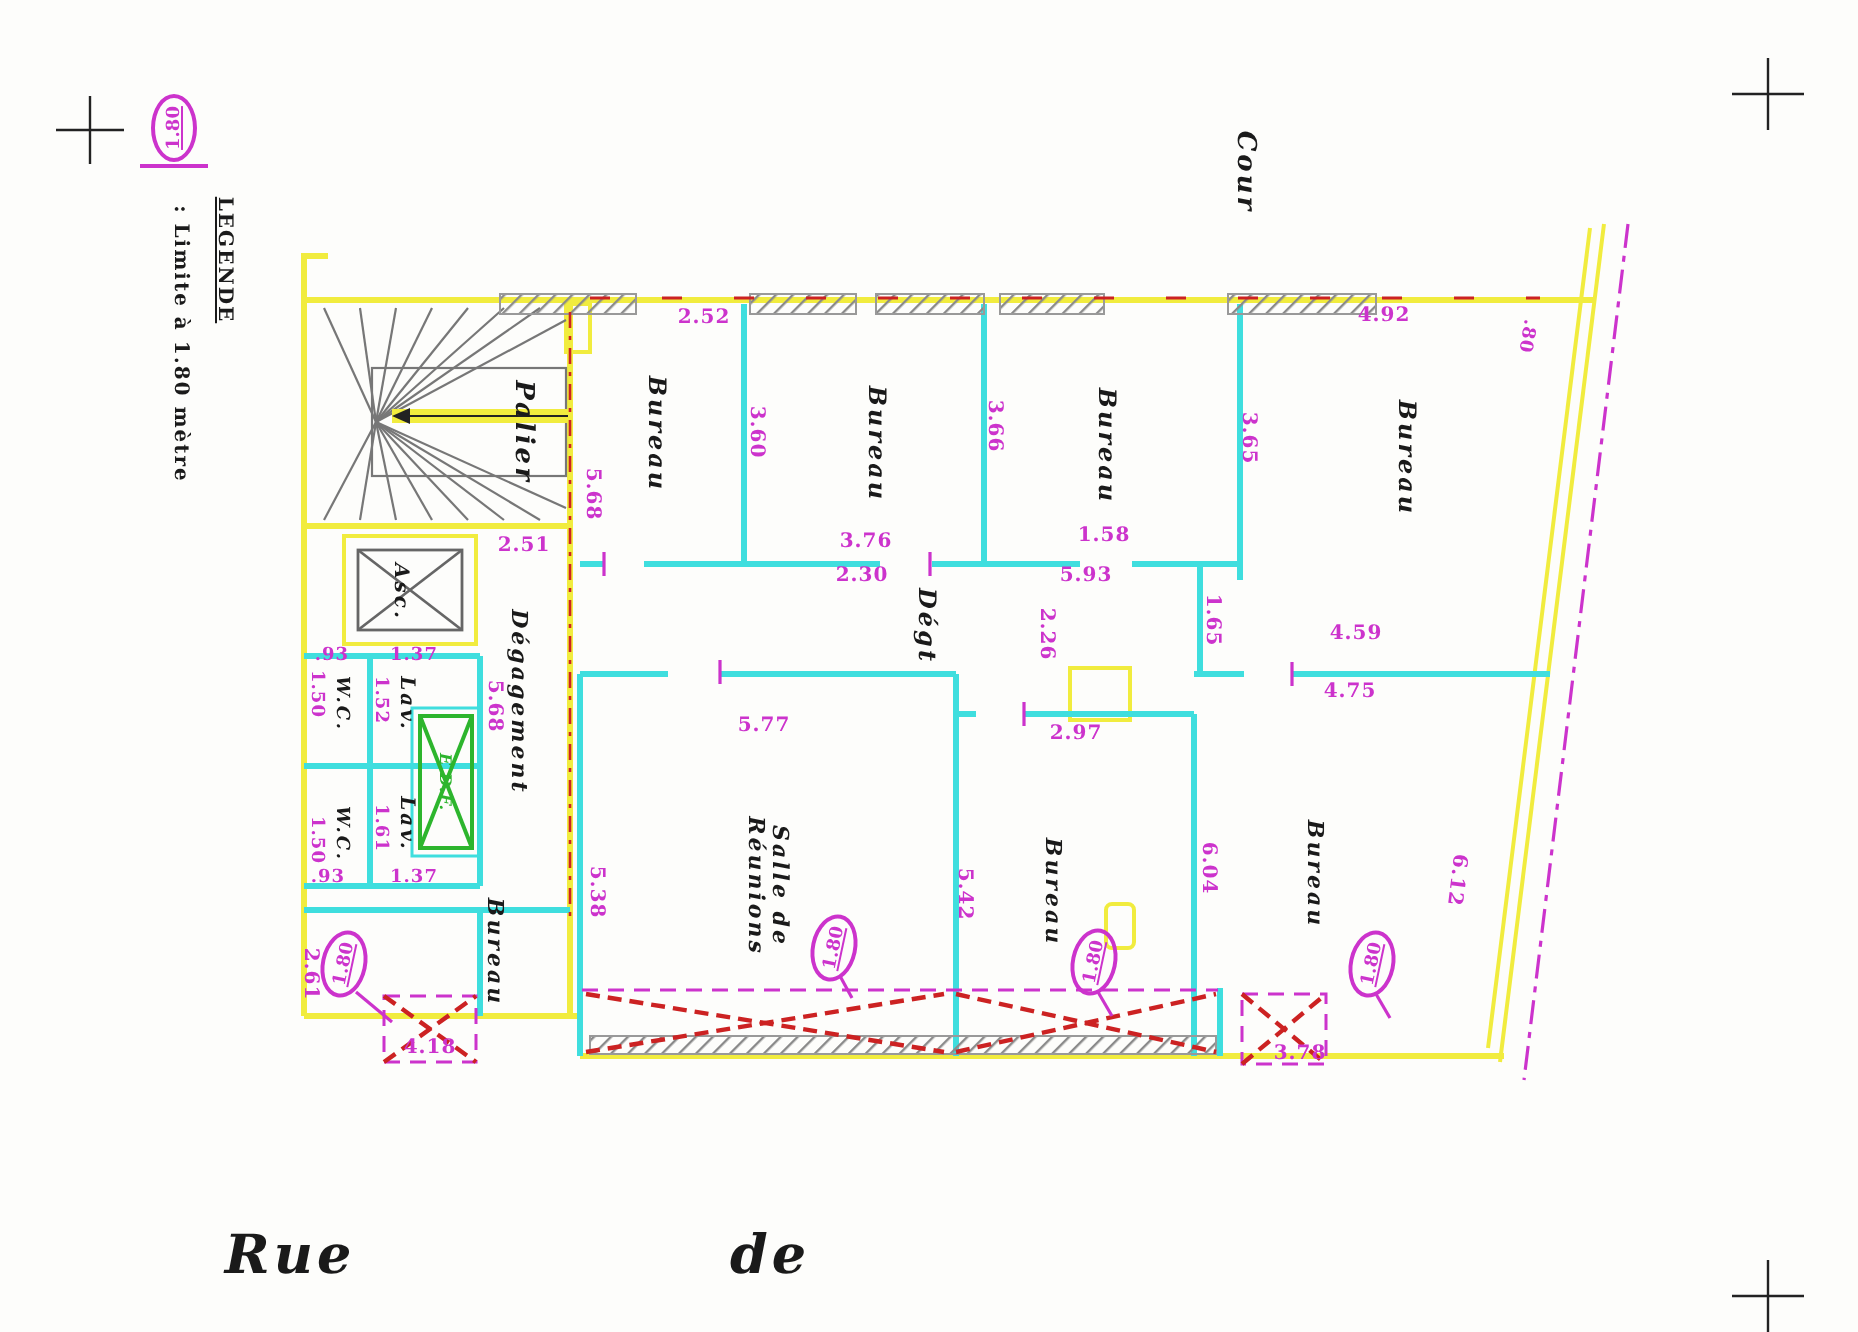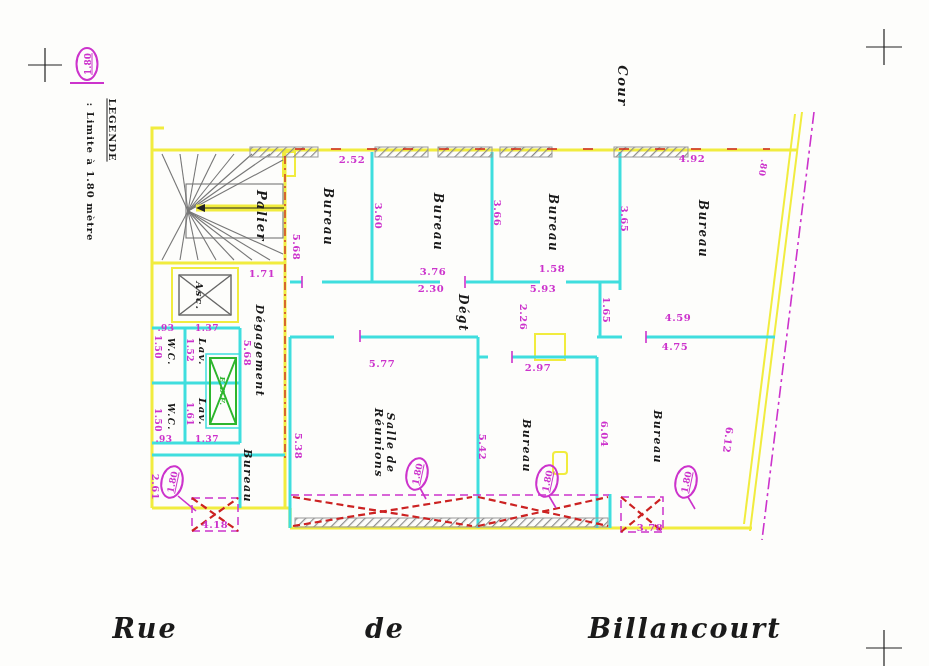--- a/index.html
+++ b/index.html
@@ -195,21 +195,20 @@
   </svg>
 
   <div class="badge up" style="left:87px;top:64px">1.80</div>
   <div class="underbar" style="left:70px;top:82px"></div>
   <div class="legend-txt legend-title" style="left:112px;top:130px">LEGENDE</div>
   <div class="legend-txt" style="left:90px;top:172px">:  Limite à 1.80 mètre</div>
 
   <div class="lbl" style="left:622px;top:86px;font-size:13px">Cour</div>
   <div class="street" style="left:145px;top:628px">Rue</div>
   <div class="street" style="left:385px;top:628px">de</div>
-  <div class="street" style="left:685px;top:628px">Billancourt</div>
 
   <div class="lbl" style="left:261px;top:216px;font-size:13px">Palier</div>
   <div class="lbl" style="left:199px;top:296px;font-size:10px">Asc.</div>
   <div class="lbl" style="left:259px;top:351px;font-size:11px">Dégagement</div>
   <div class="lbl" style="left:170px;top:352px;font-size:9px">W.C.</div>
   <div class="lbl" style="left:202px;top:352px;font-size:10px">Lav.</div>
   <div class="lbl" style="left:223px;top:391px;font-size:8px;color:var(--green);letter-spacing:0.5px">E.D.F.</div>
   <div class="lbl" style="left:170px;top:417px;font-size:9px">W.C.</div>
   <div class="lbl" style="left:202px;top:412px;font-size:10px">Lav.</div>
   <div class="lbl" style="left:247px;top:476px;font-size:11px">Bureau</div>
@@ -219,21 +218,21 @@
   <div class="lbl" style="left:703px;top:229px;font-size:12px">Bureau</div>
   <div class="lbl" style="left:463px;top:313px;font-size:12px">Dégt</div>
   <div class="lbl" style="left:384px;top:443px;font-size:11px">
     <span class="ln">Salle de</span>
     <span class="ln">Réunions</span>
   </div>
   <div class="lbl" style="left:526px;top:446px;font-size:11px">Bureau</div>
   <div class="lbl" style="left:657px;top:437px;font-size:11px">Bureau</div>
 
   <div class="dim" style="left:352px;top:159px">2.52</div>
-  <div class="dim" style="left:262px;top:273px">1.71</div>
+  <div class="dim" style="left:262px;top:273px">2.51</div>
   <div class="dim v" style="left:296px;top:247px">5.68</div>
   <div class="dim v" style="left:247px;top:353px">5.68</div>
   <div class="dim v" style="left:378px;top:216px">3.60</div>
   <div class="dim" style="left:433px;top:271px">3.76</div>
   <div class="dim" style="left:431px;top:288px">2.30</div>
   <div class="dim v" style="left:497px;top:213px">3.66</div>
   <div class="dim" style="left:552px;top:268px">1.58</div>
   <div class="dim" style="left:543px;top:288px">5.93</div>
   <div class="dim v" style="left:624px;top:219px">3.65</div>
   <div class="dim" style="left:692px;top:158px">4.92</div>

